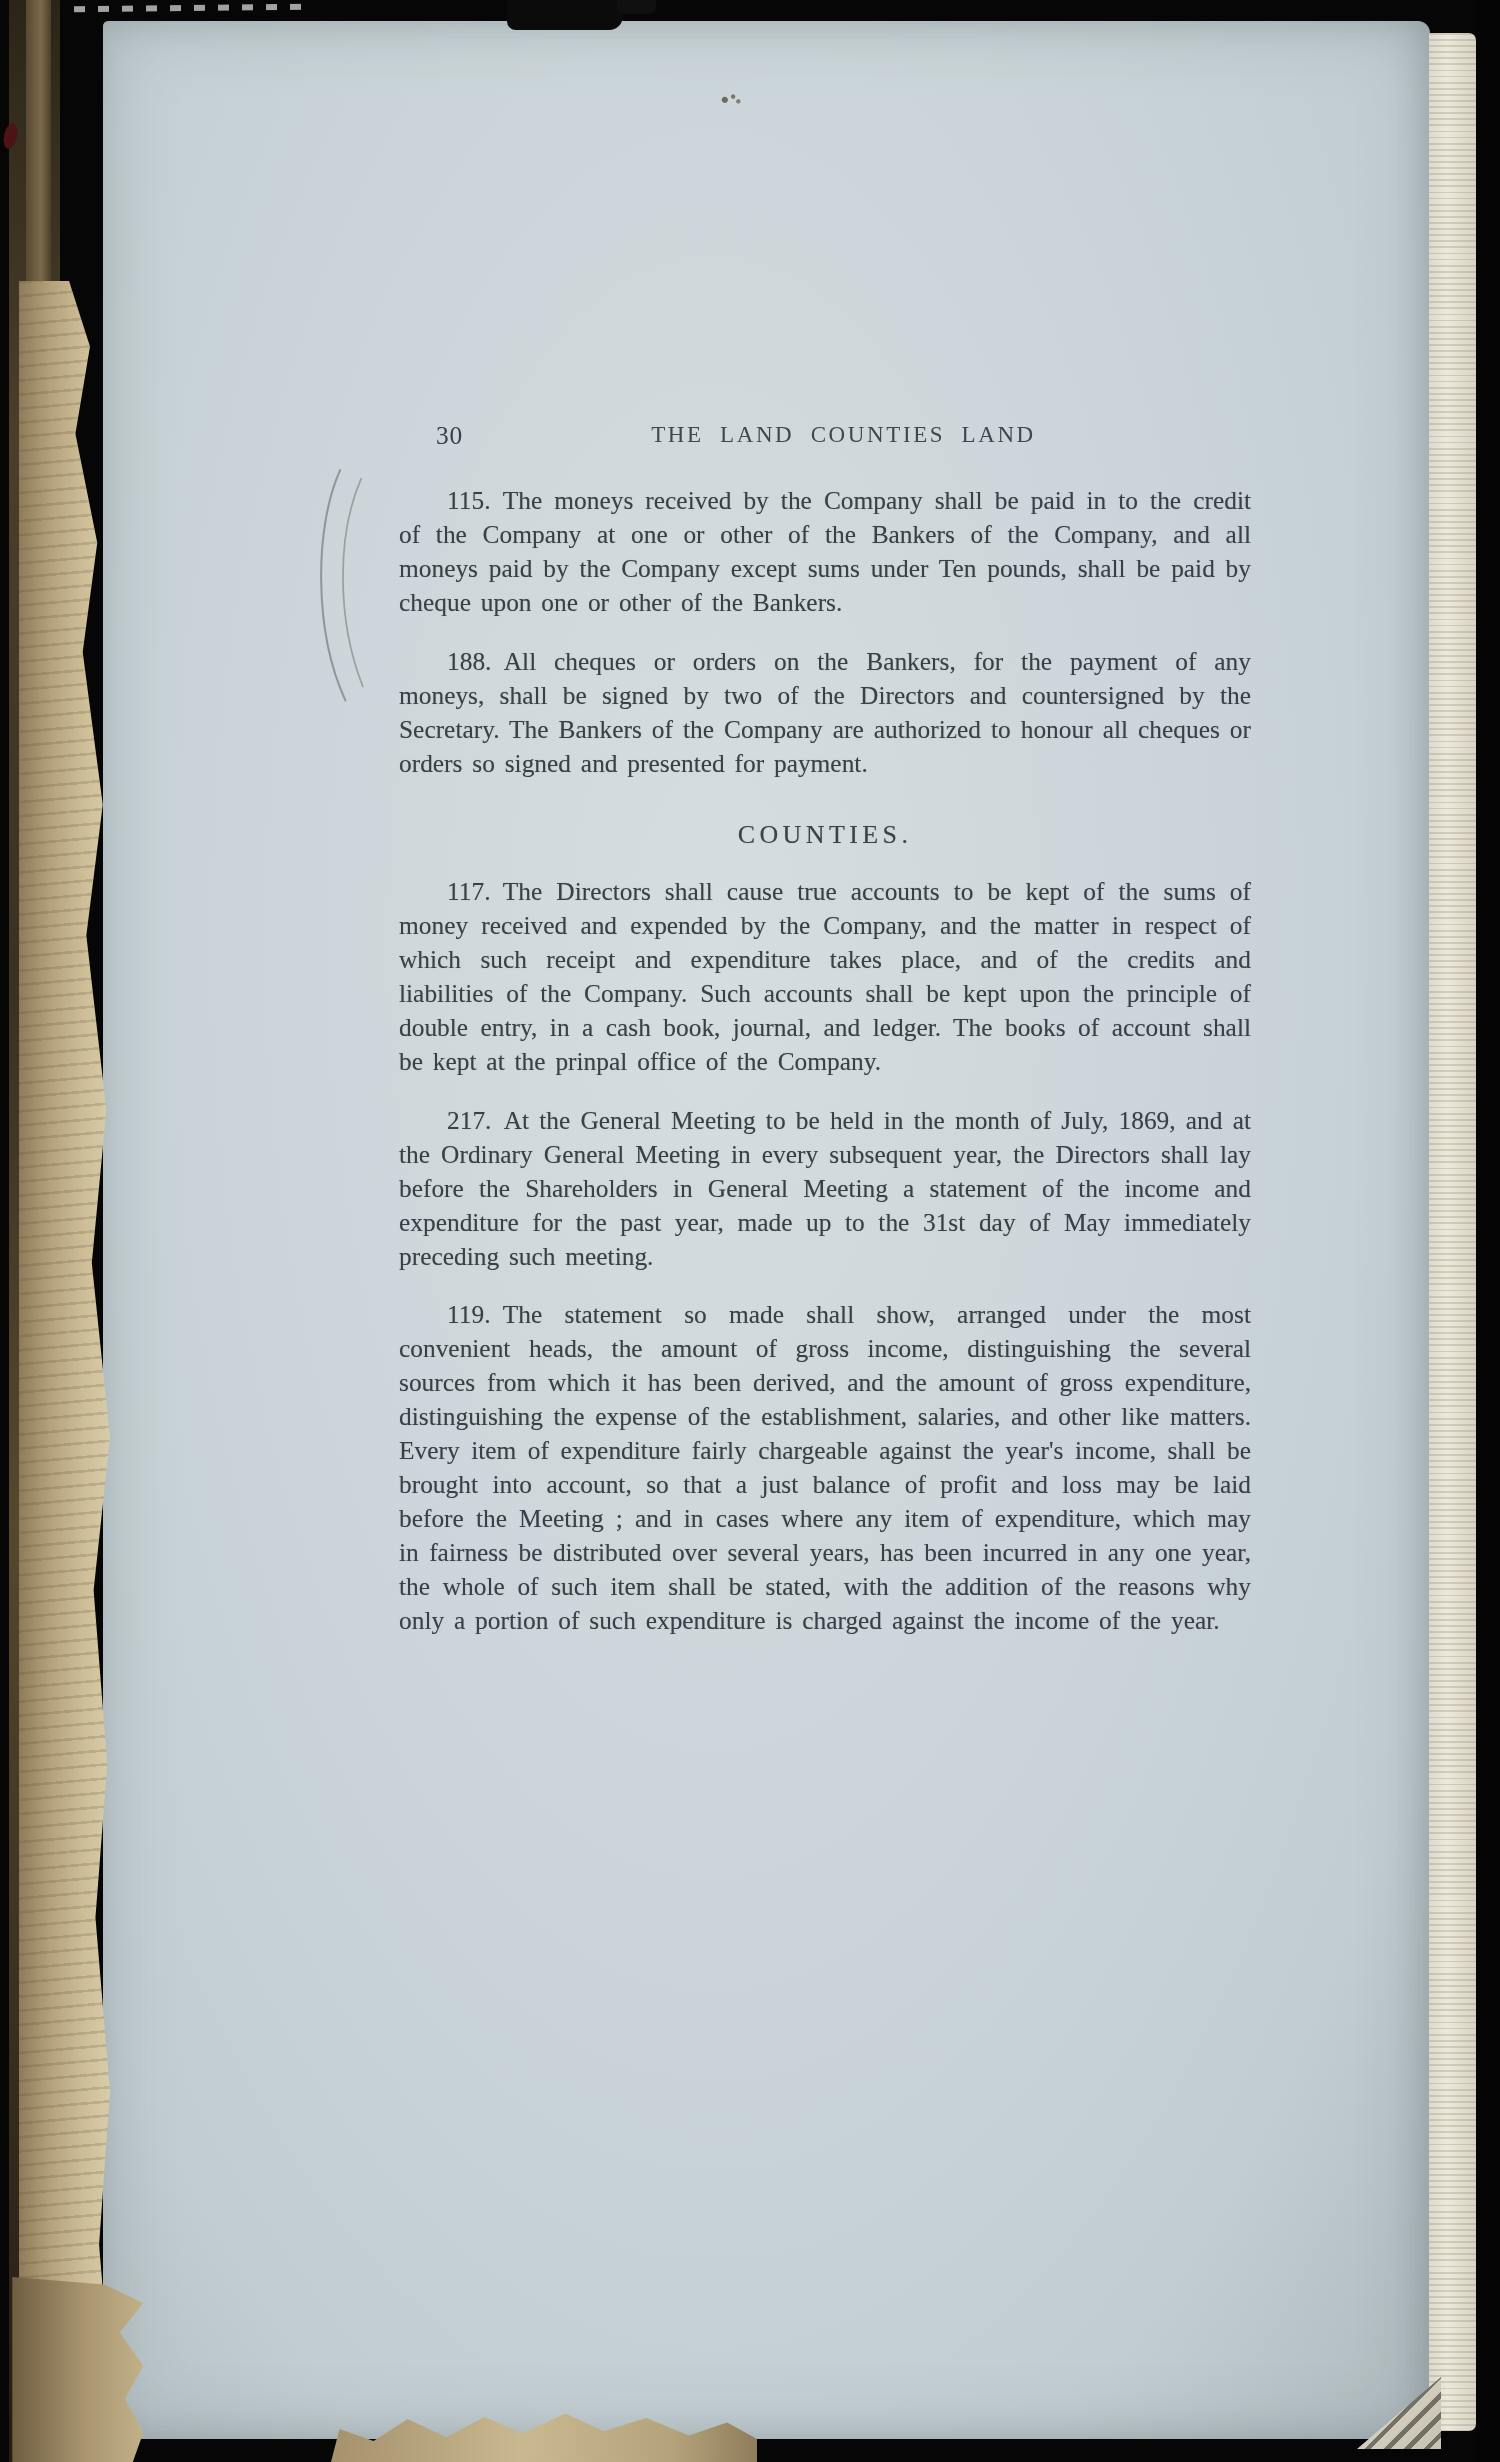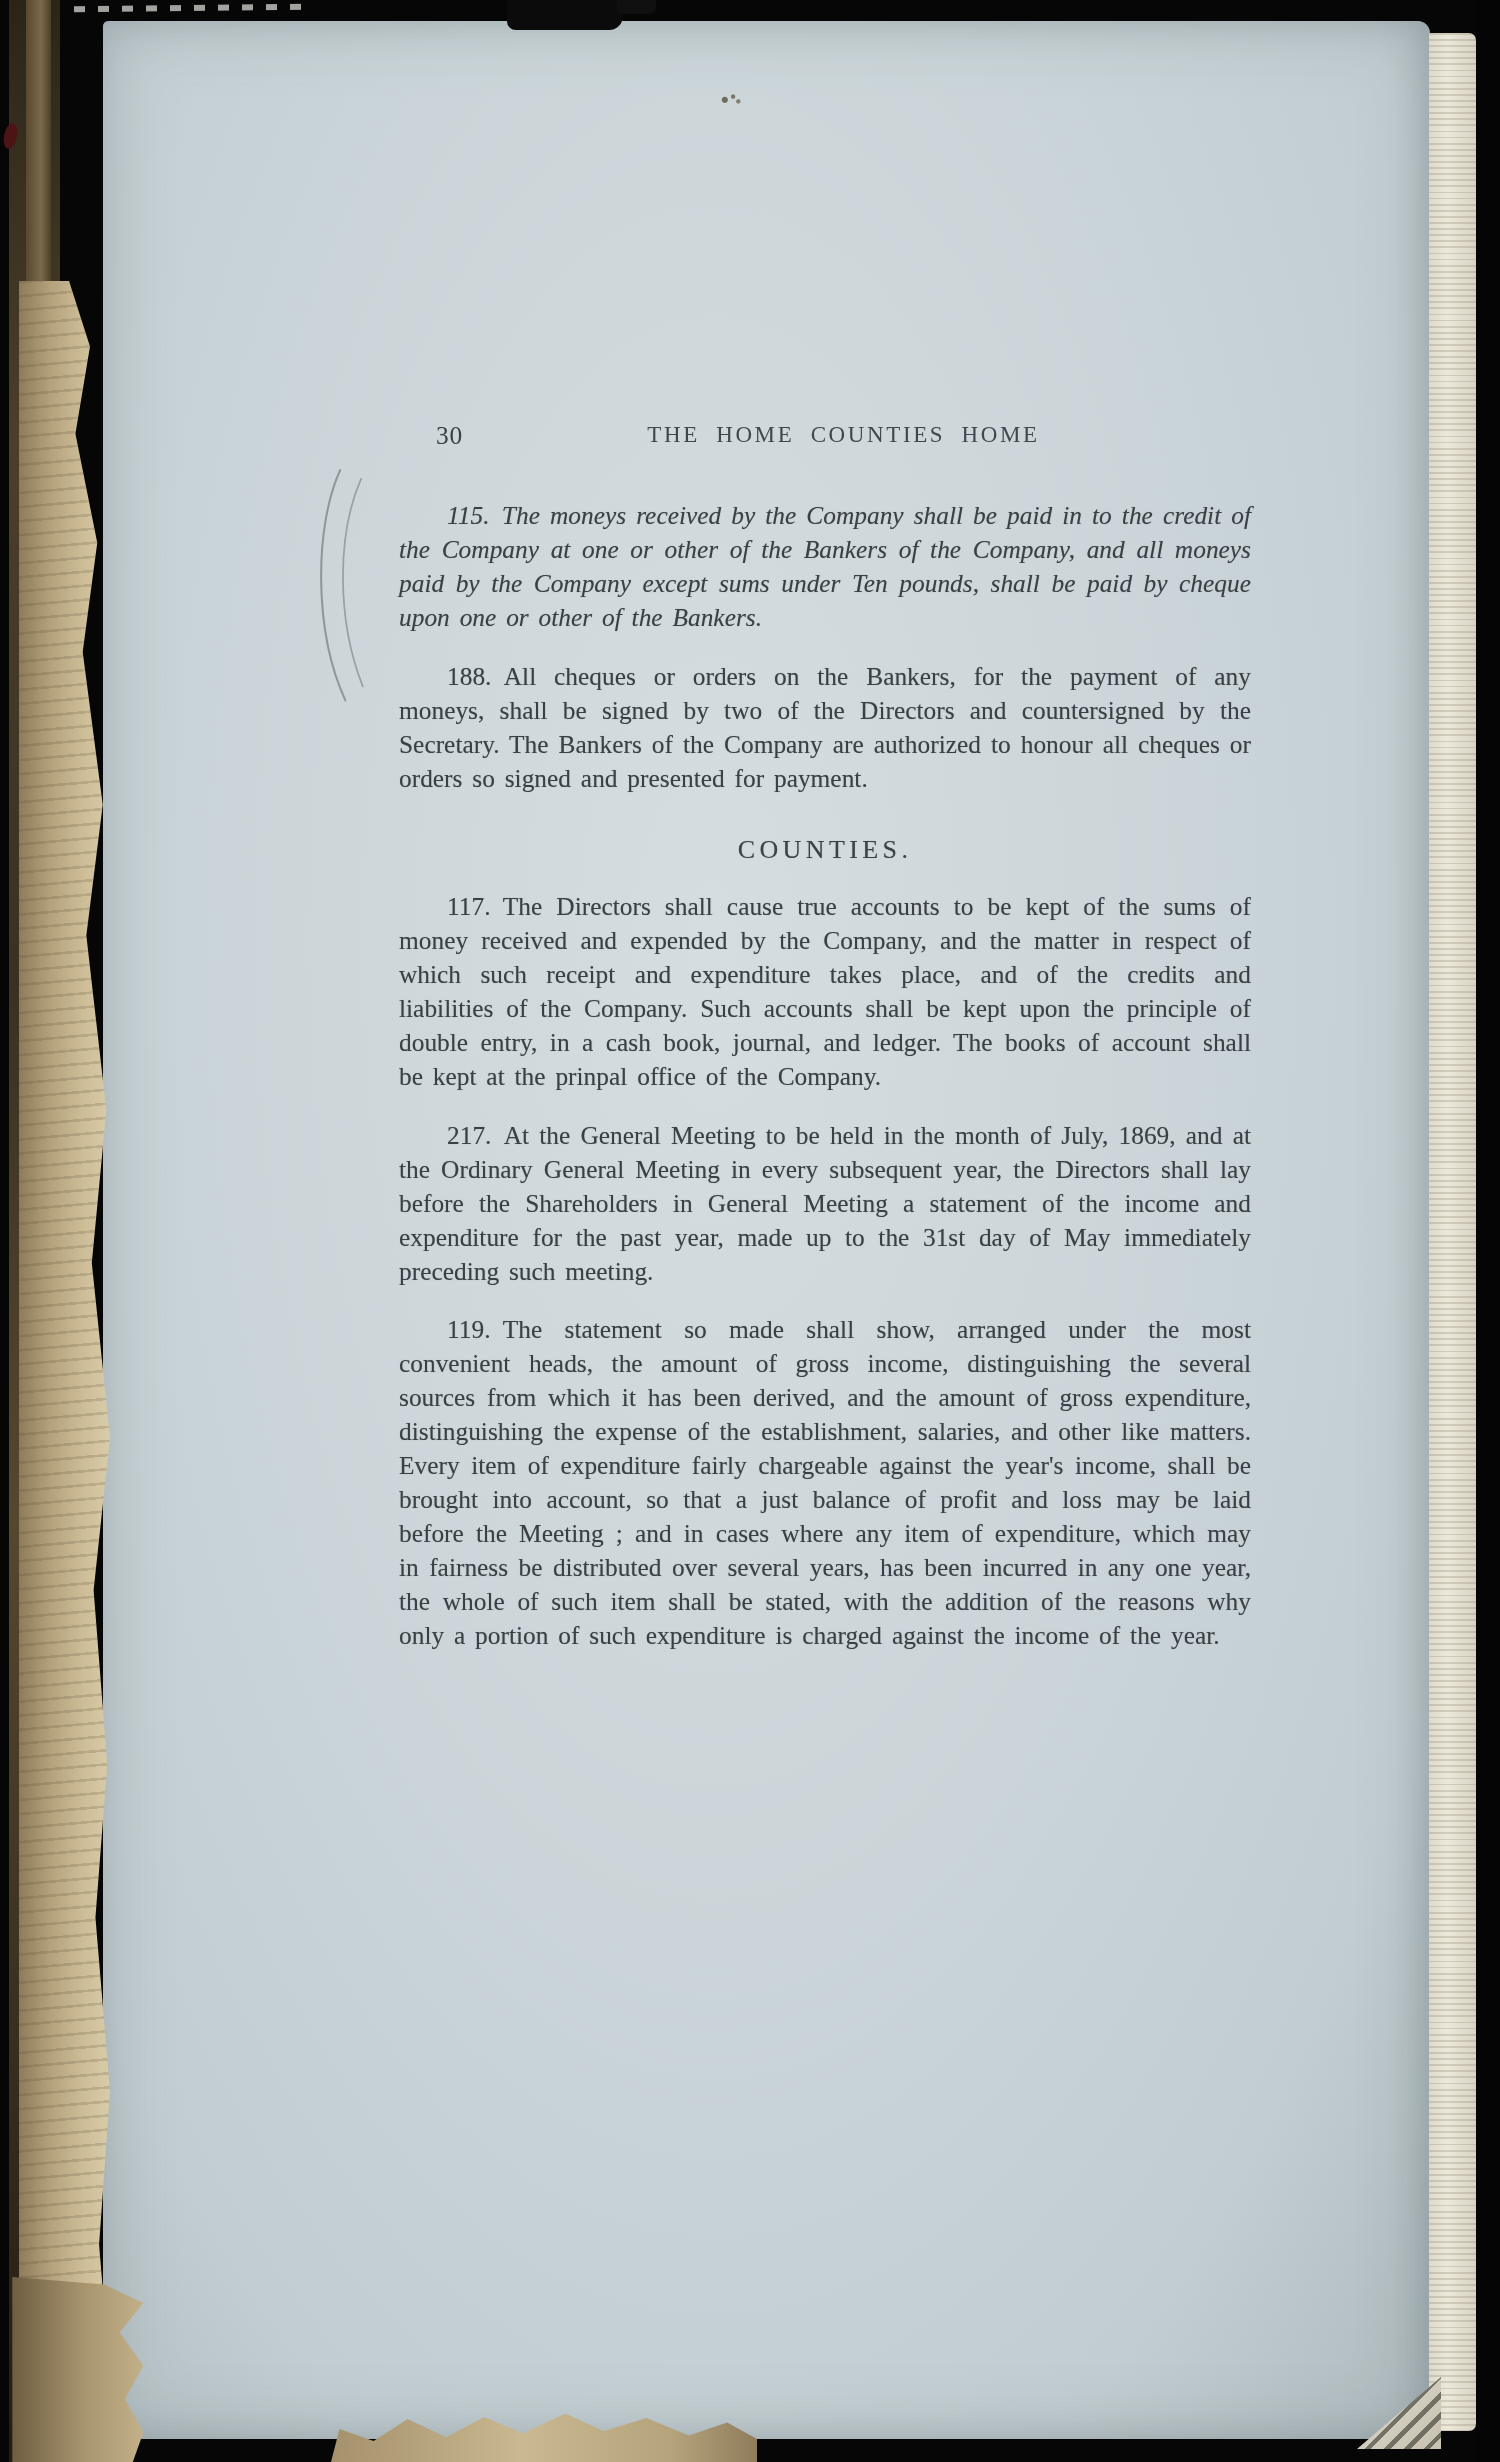--- a/index.html
+++ b/index.html
@@ -191,21 +191,21 @@
   }
   .para {
     font-size: 25.4px;
     line-height: 34px;
     text-align: justify;
     text-indent: 48px;
     word-spacing: 3.5px;
     margin: 24.5px 0 0 0;
     text-shadow: 0 0 0.9px rgba(59, 64, 70, 0.35);
   }
-  .para:first-of-type { margin-top: 44px; font-style: italic; }
+  .para:first-of-type { margin-top: 29px; }
   .para-num { margin-right: 12.3px; }
   .section-heading {
     text-align: center;
     font-size: 26px;
     letter-spacing: 4.4px;
     margin: 40px 0 8.8px 0;
     color: #3d4248;
     text-shadow: 0 0 0.9px rgba(59, 64, 70, 0.35);
   }
 </style>
@@ -229,21 +229,21 @@
 
 <svg class="margin-mark" viewBox="0 0 86 276">
   <path d="M 38 4 C 8 70 8 190 44 268" fill="none" stroke="#8f989a" stroke-width="2.4" stroke-linecap="round"></path>
   <path d="M 62 14 C 34 78 34 176 64 252" fill="none" stroke="#99a1a3" stroke-width="2" stroke-linecap="round"></path>
 </svg>
 
 <div class="text-block">
 
   <div class="page-header">
     <span class="page-number">30</span>
-    <div class="running-header">THE HOME COUNTIES HOME</div>
+    <div class="running-header">THE LAND COUNTIES LAND</div>
   </div>
 
   <p class="para"><span class="para-num">115.</span><span>The moneys received by the Company shall be paid in to the credit of the Company at one or other of the Bankers of the Company, and all moneys paid by the Company except sums under Ten pounds, shall be paid by cheque upon one or other of the Bankers.</span></p>
 
   <p class="para"><span class="para-num">188.</span><span>All cheques or orders on the Bankers, for the payment of any moneys, shall be signed by two of the Directors and countersigned by the Secretary.  The Bankers of the Company are authorized to honour all cheques or orders so signed and presented for payment.</span></p>
 
   <div class="section-heading">COUNTIES.</div>
 
   <p class="para"><span class="para-num">117.</span><span>The Directors shall cause true accounts to be kept of the sums of money received and expended by the Company, and the matter in respect of which such receipt and expenditure takes place, and of the credits and liabilities of the Company.  Such accounts shall be kept upon the principle of double entry, in a cash book, journal, and ledger.  The books of account shall be kept at the prinpal office of the Company.</span></p>
 

